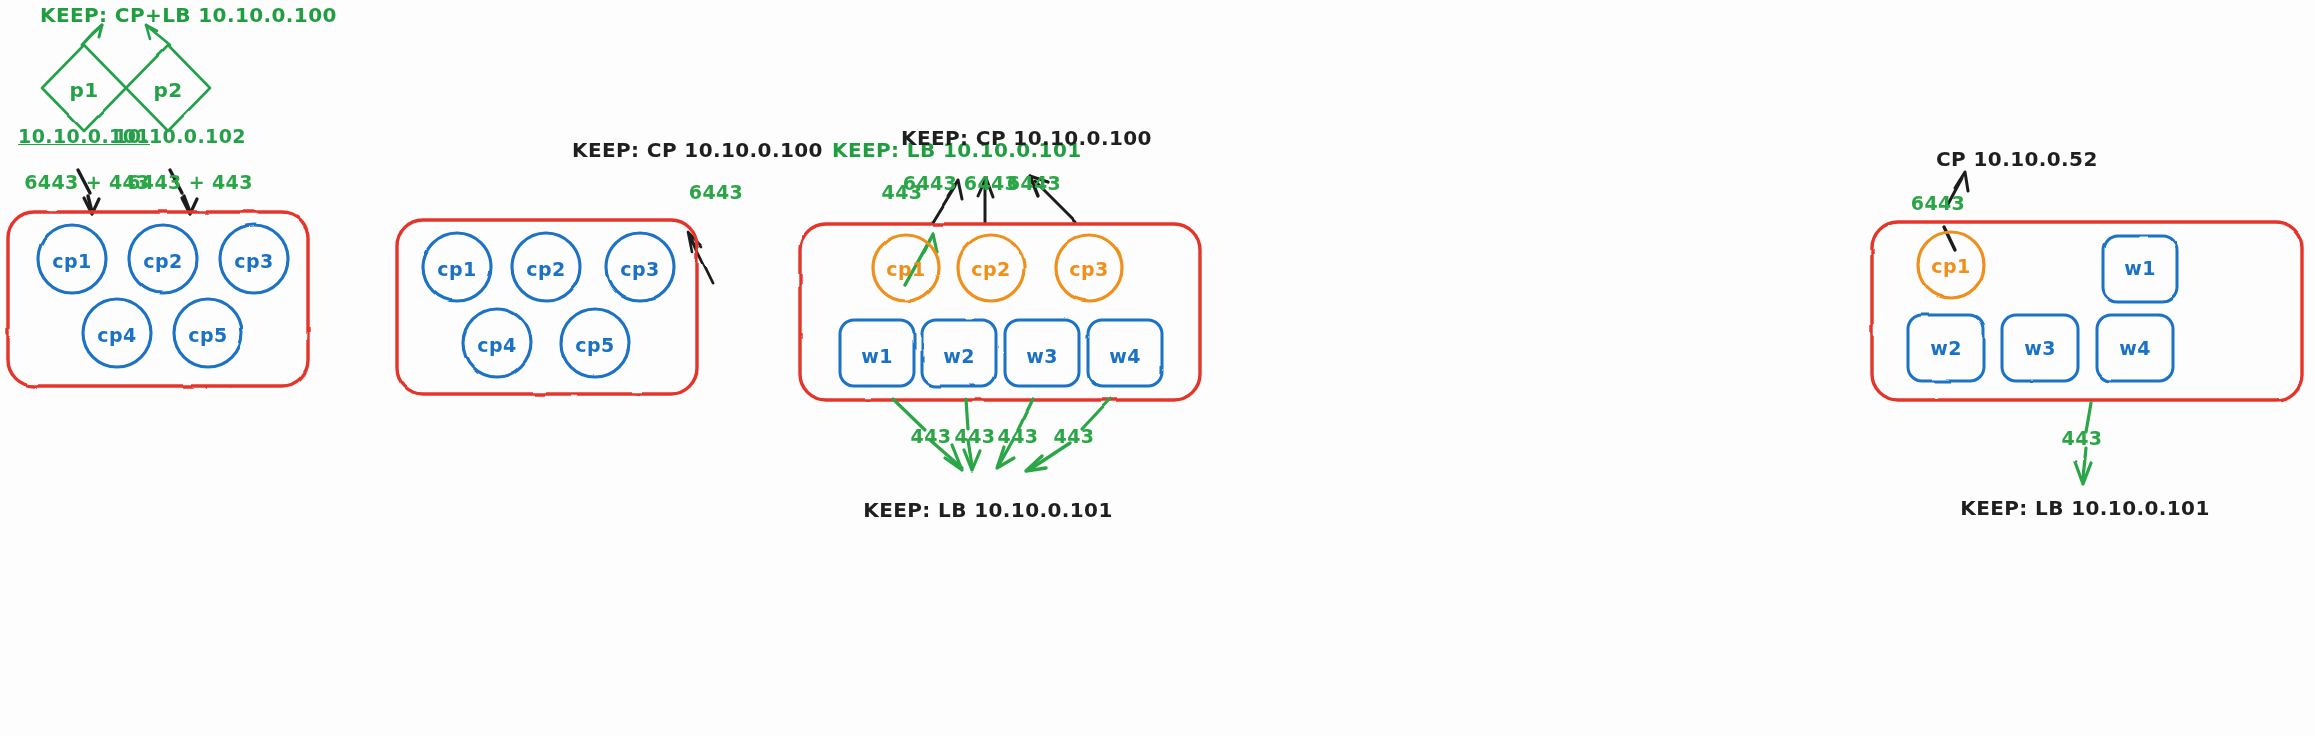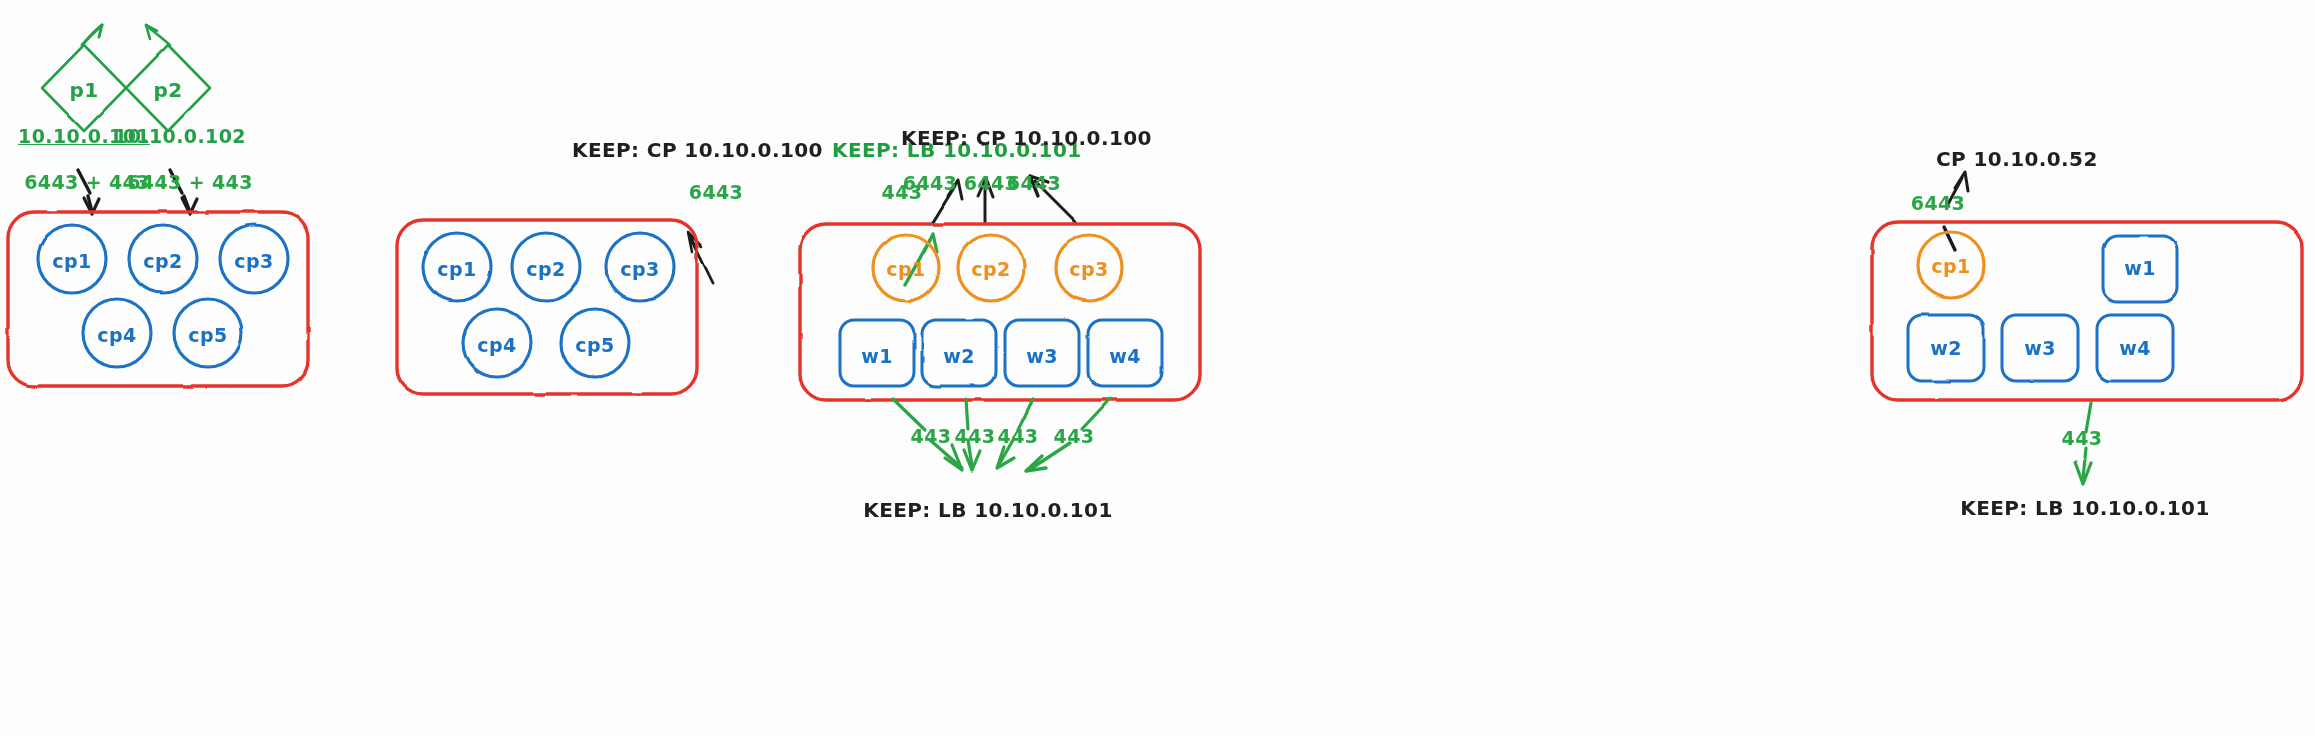--- a/index.html
+++ b/index.html
@@ -192,20 +192,21 @@
       <rect x="1908" y="315" width="76" height="66" rx="14" ry="14" fill="none" stroke="#1b72c4" stroke-width="3"></rect>
       <rect x="2002" y="315" width="76" height="66" rx="14" ry="14" fill="none" stroke="#1b72c4" stroke-width="3"></rect>
       <rect x="2097" y="315" width="76" height="66" rx="14" ry="14" fill="none" stroke="#1b72c4" stroke-width="3"></rect>
 
       <path d="M2091 403 L 2086 432" fill="none" stroke="#2aa646" stroke-width="3.2" stroke-linecap="round"></path>
       <path d="M2086 448 L 2083 478" fill="none" stroke="#2aa646" stroke-width="3.2" stroke-linecap="round"></path>
       <path d="M2083 484 L 2075 462 M2083 484 L 2091 463" fill="none" stroke="#2aa646" stroke-width="3.2" stroke-linecap="round"></path>
     </g>
   </svg>
 
+  <div class="txt lbl-green" style="left:40px; top:3px;">KEEP: CP+LB 10.10.0.100</div>
 
   <div class="txt node-green ctr" style="left:84px; top:90px;">p1</div>
   <div class="txt node-green ctr" style="left:168px; top:90px;">p2</div>
 
   <div class="txt ip-green ctr" style="left:84px; top:136px;text-decoration:underline;">10.10.0.101</div>
   <div class="txt ip-green ctr" style="left:180px; top:136px;">10.10.0.102</div>
 
   <div class="txt port-green ctr" style="left:87px; top:182px;">6443 + 443</div>
   <div class="txt port-green ctr" style="left:190px; top:182px;">6443 + 443</div>
 

